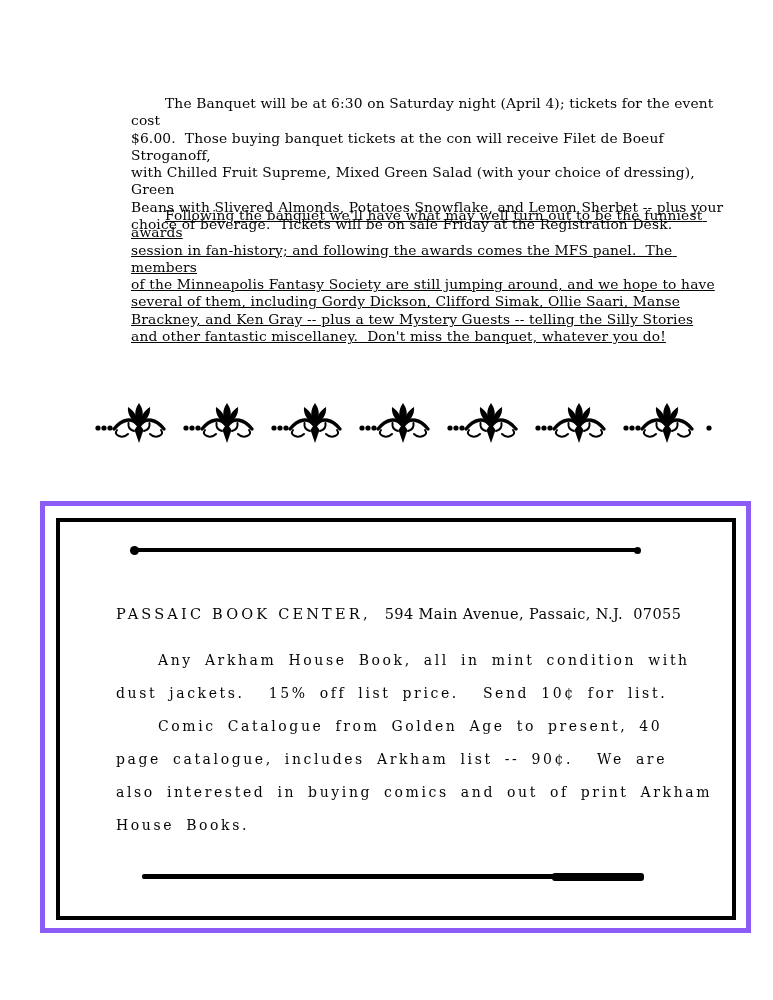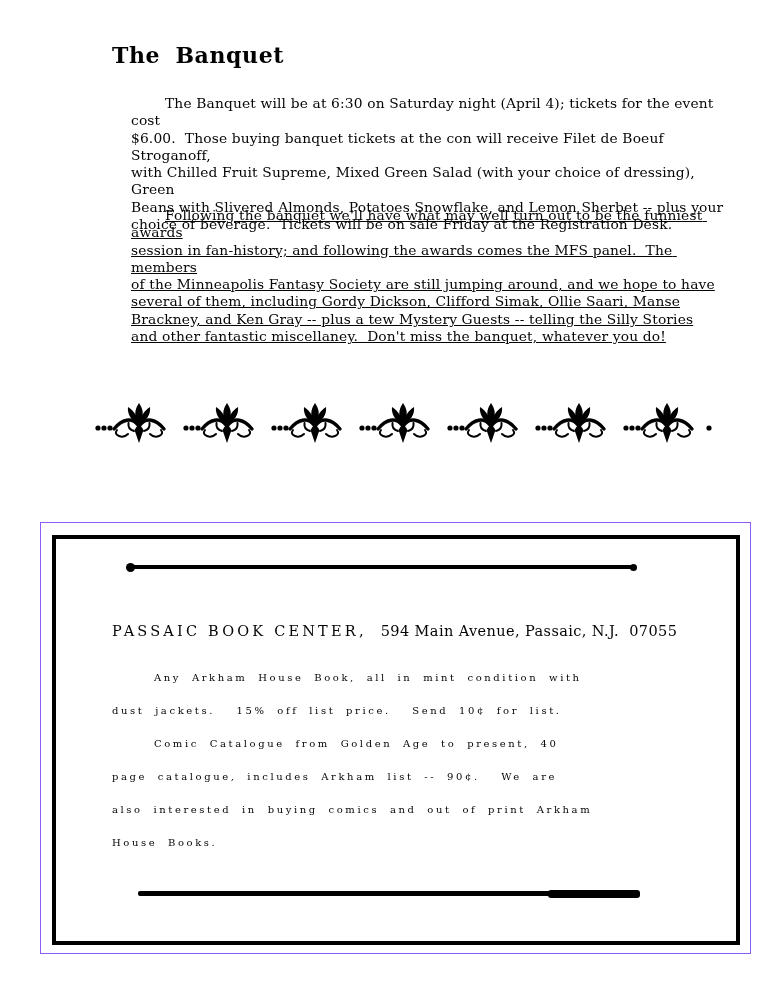--- a/index.html
+++ b/index.html
@@ -49,24 +49,24 @@
     width: 618px;
     height: 46px;
   }
   .divider svg { display: block; fill: #000; }
   .orn-stroke  { fill: none; stroke: #000; stroke-width: 3.4; stroke-linecap: round; }
   .orn-stroke2 { fill: none; stroke: #000; stroke-width: 2;   stroke-linecap: round; }
 
   .ad-outer {
     position: absolute;
     left: 40px;
-    top: 522px;
+    top: 501px;
     width: 711px;
     height: 432px;
-    border: 1px solid #8b5cf6;
+    border: 5px solid #8b5cf6;
     box-sizing: border-box;
   }
   .ad-inner {
     position: absolute;
     inset: 12px 10px 8px 11px;
     border: 4px solid #000;
   }
   .rule {
     position: absolute;
     height: 4px;
@@ -129,37 +129,36 @@
   .ad-address {
     margin-left: 14px;
     letter-spacing: 0.4px;
     white-space: pre-wrap;
   }
   .ad-para {
     position: absolute;
     left: 56px;
     width: 620px;
     margin: 0;
-    font-size: 10px;
+    font-size: 14px;
     line-height: 33px;
     letter-spacing: 2.6px;
     word-spacing: 5px;
     white-space: pre-wrap;
     text-indent: 42px;
     color: #050505;
   }
   .ad-para.ap1 { top: 122px; }
   .ad-para.ap2 { top: 188px; }
 </style>
 </head>
 <body>
 
 <div class="sheet">
 
-  <h1 class="page-title">The Banquet</h1>
 
   <p class="body-para p1">The Banquet will be at 6:30 on Saturday night (April 4); tickets for the event cost
 $6.00.  Those buying banquet tickets at the con will receive Filet de Boeuf Stroganoff,
 with Chilled Fruit Supreme, Mixed Green Salad (with your choice of dressing), Green
 Beans with Slivered Almonds, Potatoes Snowflake, and Lemon Sherbet -- plus your
 choice of beverage.  Tickets will be on sale Friday at the Registration Desk.</p>
 
   <p class="body-para p2">Following the banquet we'll have what may well turn out to be the funniest awards
 session in fan-history; and following the awards comes the MFS panel.  The members
 of the Minneapolis Fantasy Society are still jumping around, and we hope to have

